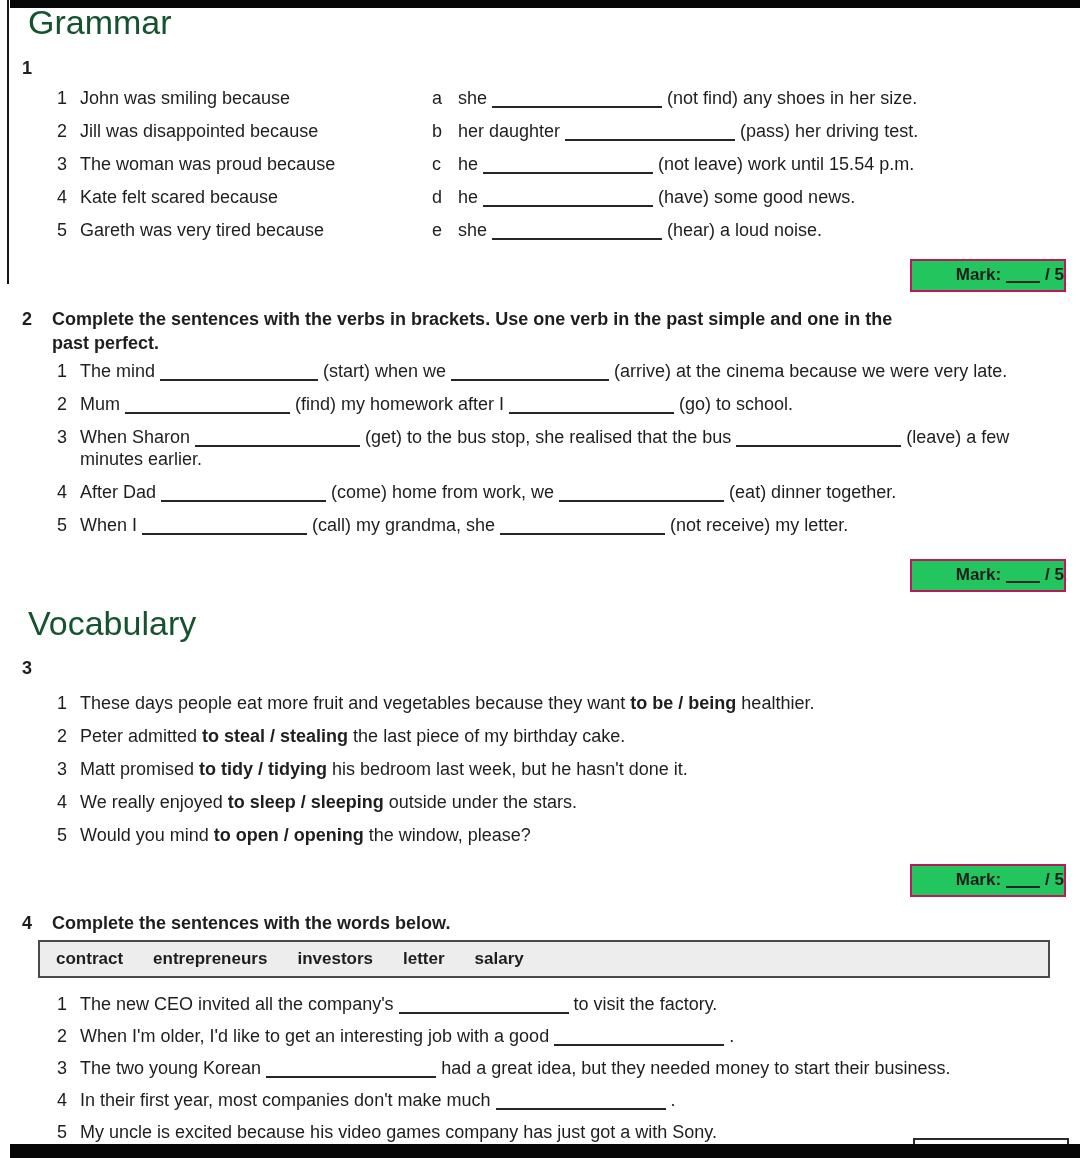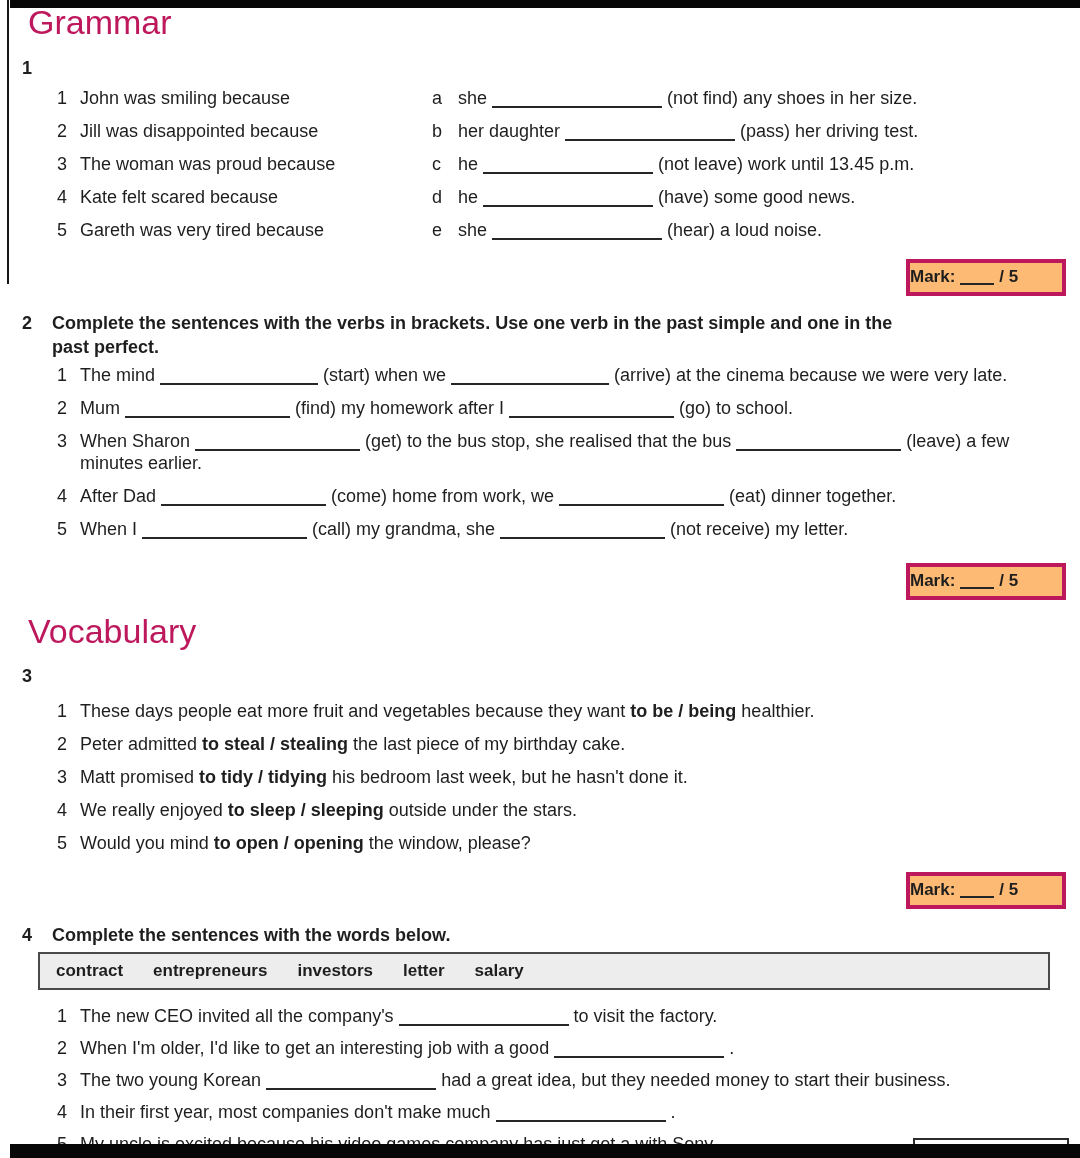--- a/index.html
+++ b/index.html
@@ -5,43 +5,43 @@
   html,body{margin:0;padding:0;background:#fff;}
   .page{
     position:relative;width:1080px;height:1158px;overflow:hidden;background:#ffffff;
     font-family:"Liberation Sans","DejaVu Sans",sans-serif;color:#1e1e1e;
   }
   .scan-bar{position:absolute;background:#070707;z-index:2;}
   .bar-top{left:10px;right:0;top:0;height:8px;}
   .bar-bottom{left:10px;right:0;top:1144px;height:14px;}
   .left-line{position:absolute;left:7px;top:0;width:2px;height:284px;background:#161616;z-index:2;}
   .content{position:relative;padding:8px 14px 0 22px;display:flex;flex-direction:column;}
-  h1{font-size:34px;font-weight:400;line-height:40px;margin:0;padding-left:6px;letter-spacing:0;color:#be185d;}
+  h1{font-size:34px;font-weight:400;line-height:40px;margin:0;padding-left:6px;letter-spacing:0;color:#14532d;}
   .h1-grammar{margin-top:-6px;}
   .h1-vocab{margin-top:11px;}
   .section{display:flex;flex-direction:column;}
   .ex-header{display:flex;margin-top:14px;font-weight:bold;font-size:18px;line-height:24px;}
   .ex-num{width:30px;flex:0 0 30px;}
   .ex-instr{max-width:990px;}
   .rows{display:flex;flex-direction:column;margin-top:7px;}
   .match-row{display:flex;margin-bottom:11px;font-size:18px;line-height:22px;}
   .match-left{flex:0 0 375px;display:flex;}
   .match-right{flex:1;display:flex;}
   .item-num{flex:0 0 23px;}
   .letter{flex:0 0 26px;}
   .item{display:flex;margin-bottom:11px;font-size:18px;line-height:22px;}
   .item-row{margin-left:35px;}
   .item-text{flex:1;}
   .b{font-weight:bold;}
   .blank{display:inline-block;height:0;border-bottom:2px solid #262626;vertical-align:-4px;}
   .mark-row{display:flex;justify-content:flex-end;margin-top:7px;}
   .mark-row.mr2{margin-top:12px;}
   .mark-box{
-    width:152px;height:29px;border:4px solid #be185d;background:#fdba74;
-    font-size:17px;font-weight:bold;text-align:left;line-height:28px;white-space:nowrap;
+    width:152px;height:29px;border:2px solid #be185d;background:#22c55e;
+    font-size:17px;font-weight:bold;text-align:right;line-height:28px;white-space:nowrap;
   }
   .mark-box .blank{width:34px;margin:0 5px;vertical-align:-3px;border-bottom-width:2px;}
   .ex3-items{margin-top:12px;}
   .ex4-items{margin-top:15px;}
   .ex4-items .item{margin-bottom:10px;}
   .word-bank{
     margin:5px 16px 0 16px;height:34px;border:2px solid #4a4a4a;background:#ededed;
     display:flex;align-items:center;padding-left:16px;font-size:17px;font-weight:bold;
   }
   .word-bank span{margin-right:30px;}
@@ -85,21 +85,21 @@
               <span class="item-text"><span>her daughter </span><span class="blank" style="width: 170px;"></span><span> (pass) her driving test.</span></span>
             </div>
           </div>
           <div class="match-row item-row">
             <div class="match-left">
               <span class="item-num">3</span>
               <span>The woman was proud because</span>
             </div>
             <div class="match-right">
               <span class="letter">c</span>
-              <span class="item-text"><span>he </span><span class="blank" style="width: 170px;"></span><span> (not leave) work until 13.45 p.m.</span></span>
+              <span class="item-text"><span>he </span><span class="blank" style="width: 170px;"></span><span> (not leave) work until 15.54 p.m.</span></span>
             </div>
           </div>
           <div class="match-row item-row">
             <div class="match-left">
               <span class="item-num">4</span>
               <span>Kate felt scared because</span>
             </div>
             <div class="match-right">
               <span class="letter">d</span>
               <span class="item-text"><span>he </span><span class="blank" style="width: 170px;"></span><span> (have) some good news.</span></span>

